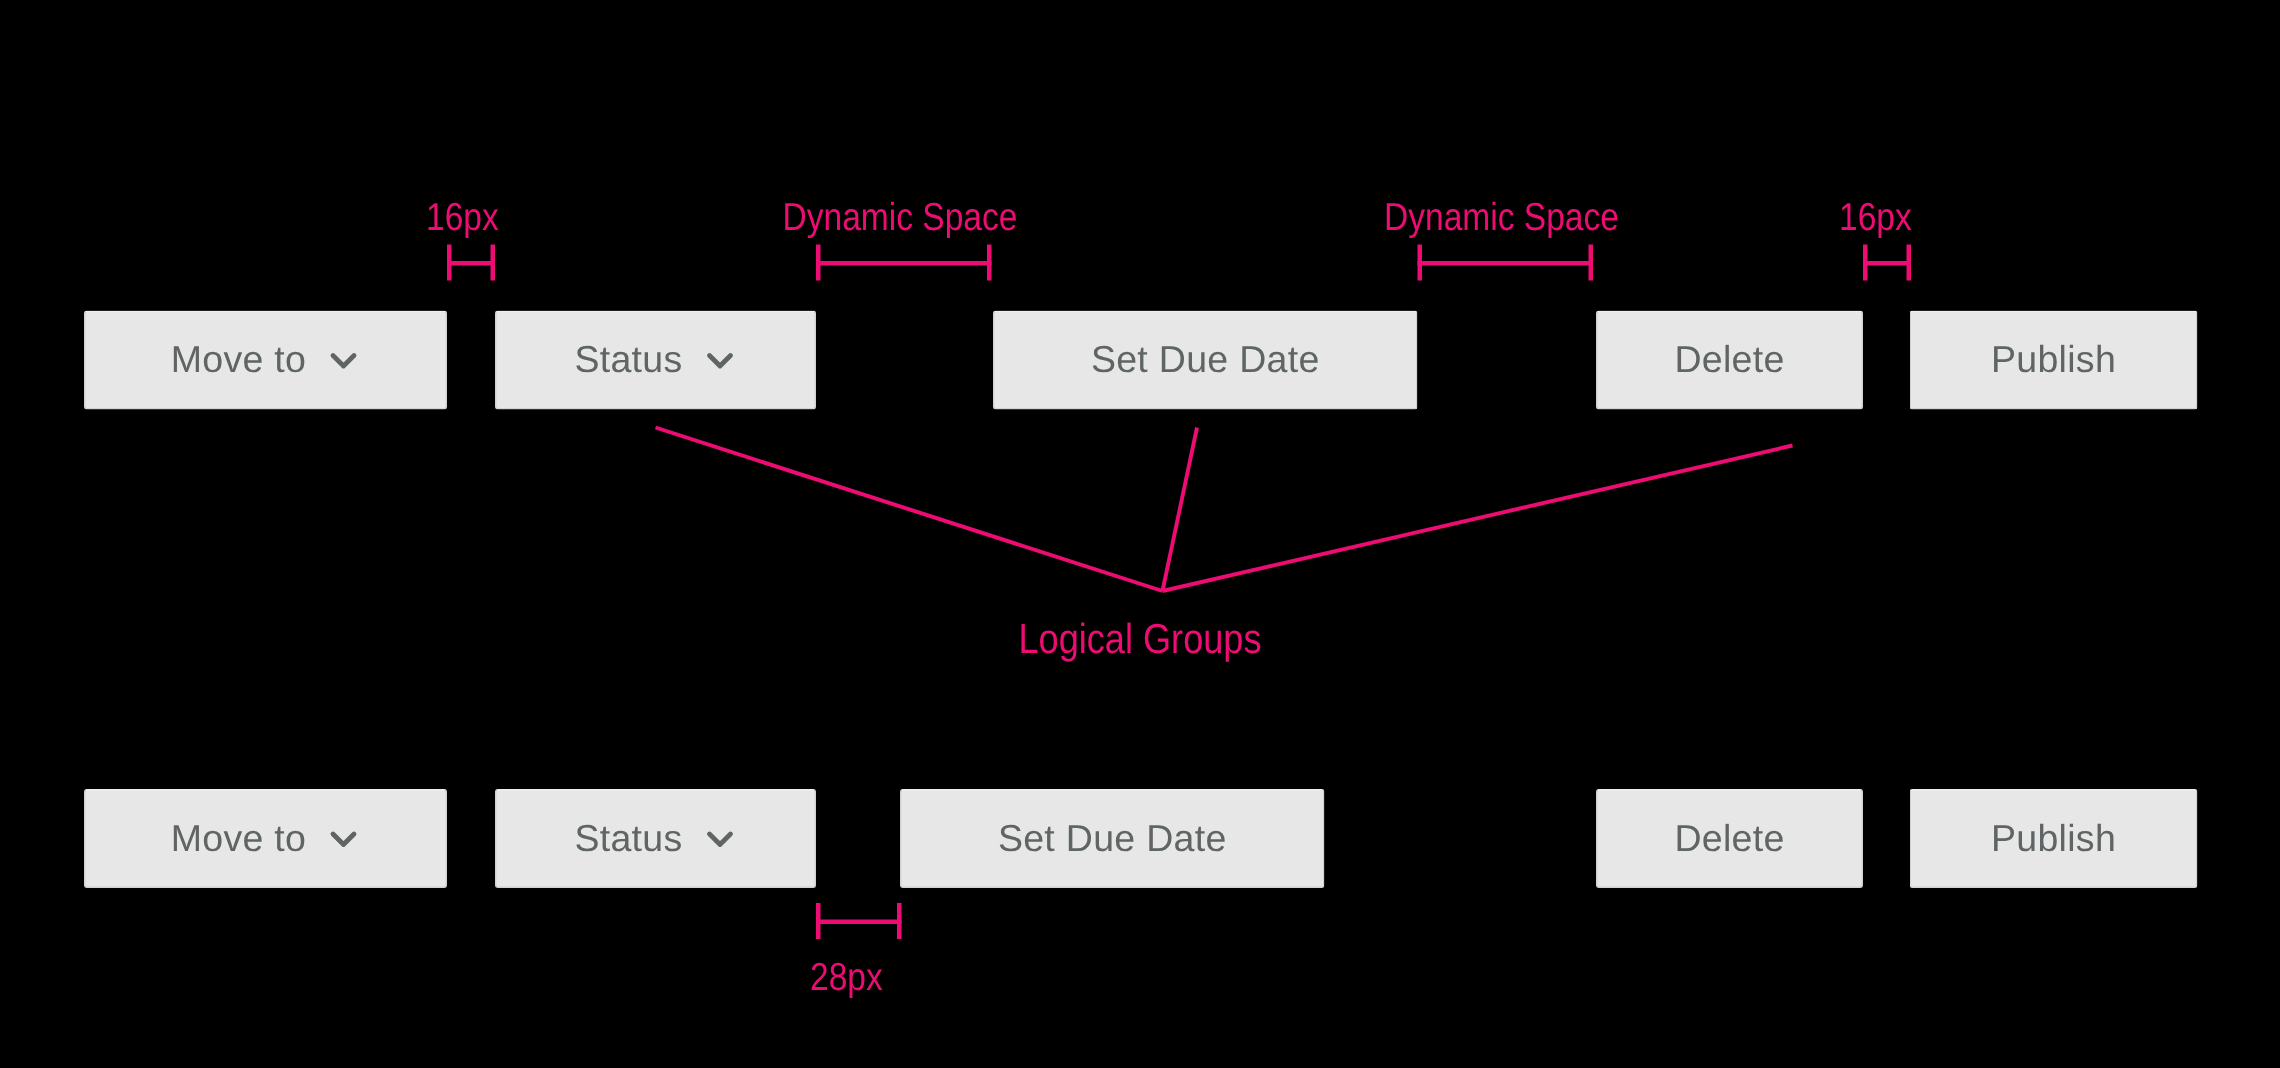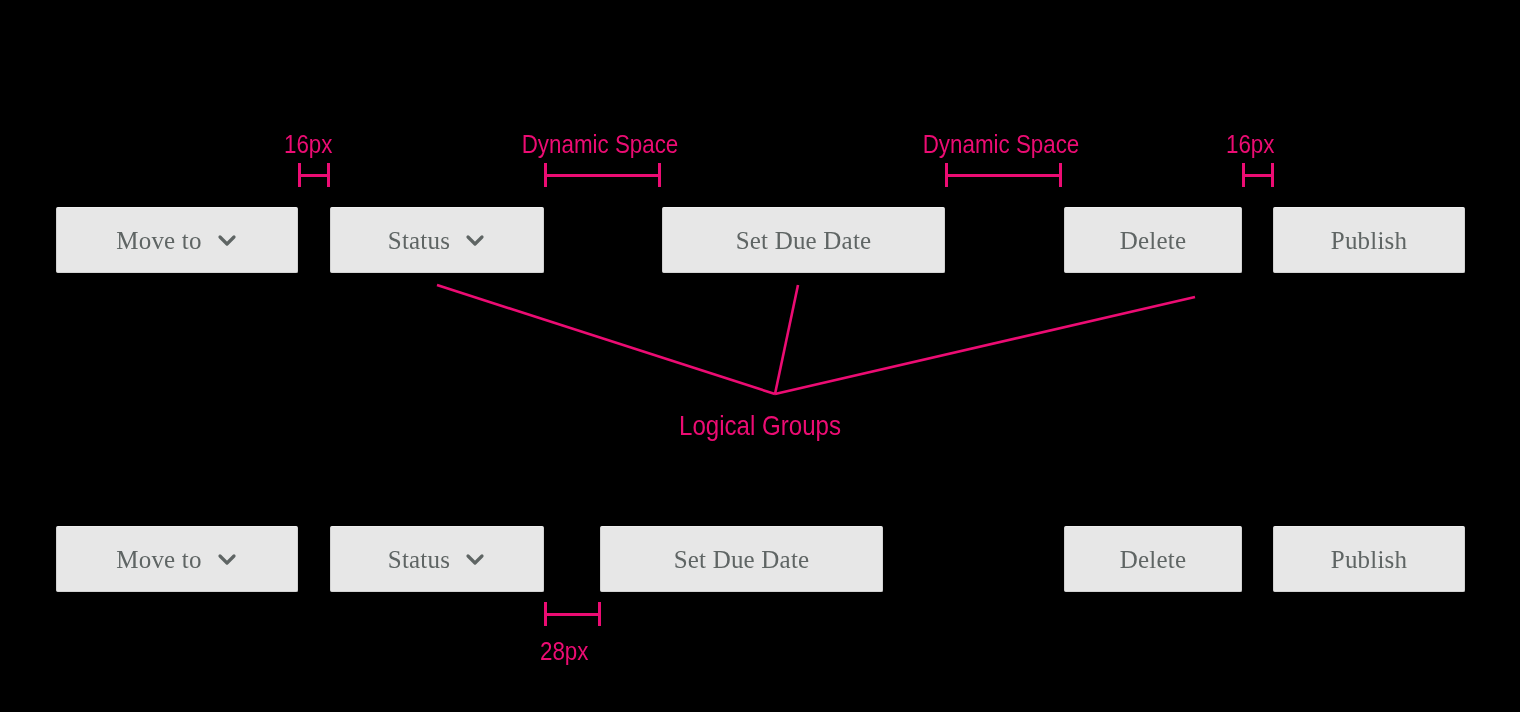--- a/index.html
+++ b/index.html
@@ -26,21 +26,21 @@
     height: 66px;
     background: #e7e7e7;
     border: 1px solid #d2d2d2;
     border-top-color: #efefef;
     border-radius: 2px;
     display: flex;
     align-items: center;
     justify-content: center;
     gap: 14px;
     color: #5f6564;
-    font-family: Liberation Serif, serif;
+    font-family: Liberation Sans, sans-serif;
     font-size: 25px;
     font-weight: 400;
     letter-spacing: 0.2px;
     white-space: nowrap;
     user-select: none;
   }
   .btn .btn-label {
     display: inline-block;
     line-height: 1;
   }

